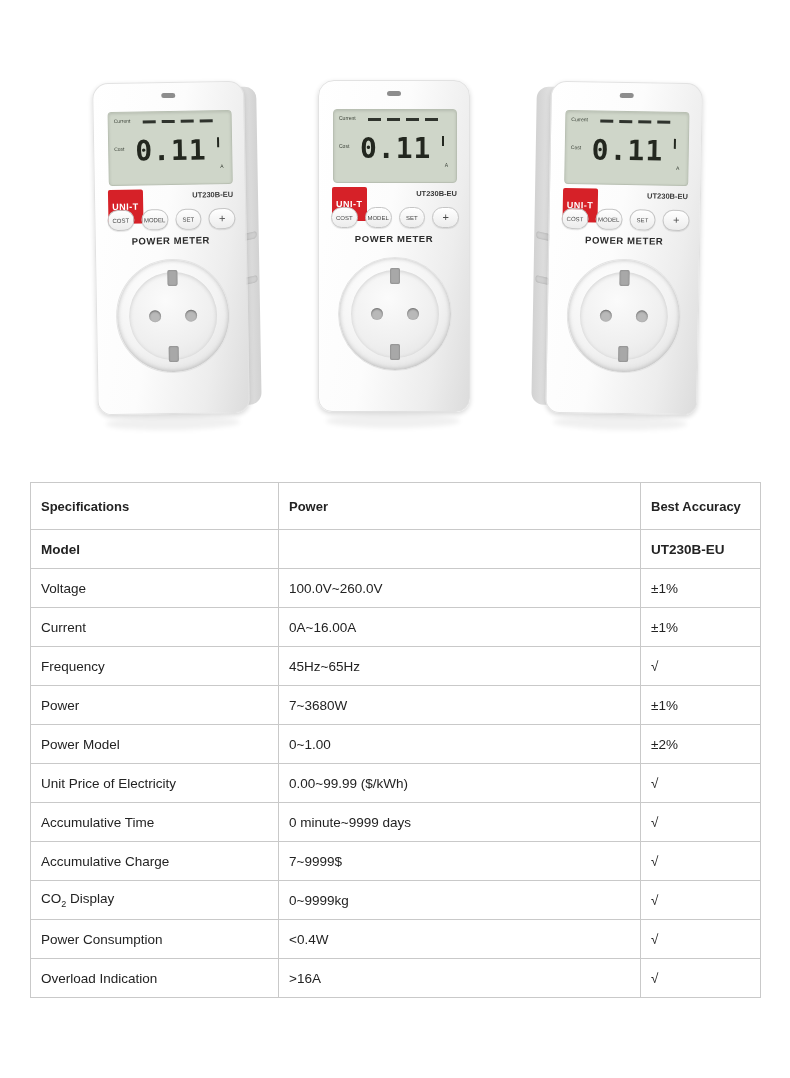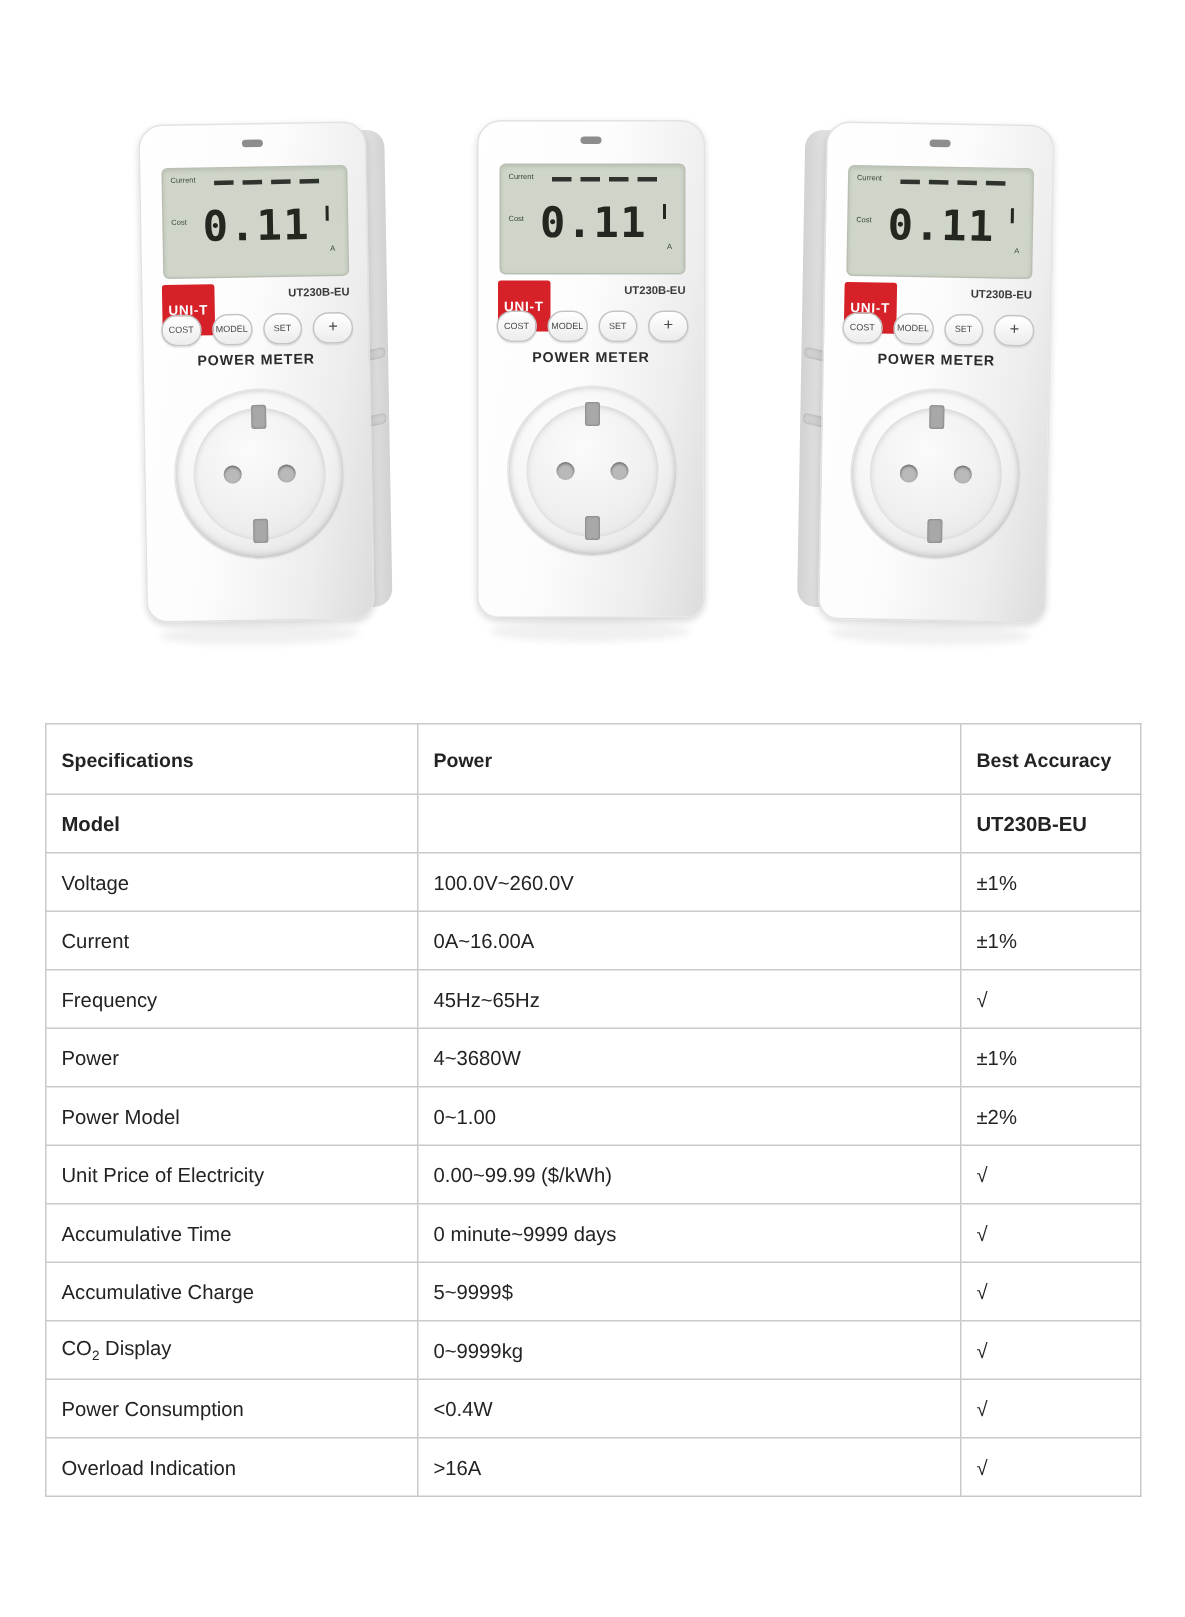--- a/index.html
+++ b/index.html
@@ -433,41 +433,41 @@
         <td>0A~16.00A</td>
         <td>±1%</td>
       </tr>
       <tr>
         <td>Frequency</td>
         <td>45Hz~65Hz</td>
         <td class="chk">√</td>
       </tr>
       <tr>
         <td>Power</td>
-        <td>4~3680W</td>
+        <td>7~3680W</td>
         <td>±1%</td>
       </tr>
       <tr>
         <td>Power Model</td>
         <td>0~1.00</td>
         <td>±2%</td>
       </tr>
       <tr>
         <td>Unit Price of Electricity</td>
         <td>0.00~99.99 ($/kWh)</td>
         <td class="chk">√</td>
       </tr>
       <tr>
         <td>Accumulative Time</td>
         <td>0 minute~9999 days</td>
         <td class="chk">√</td>
       </tr>
       <tr>
         <td>Accumulative Charge</td>
-        <td>5~9999$</td>
+        <td>7~9999$</td>
         <td class="chk">√</td>
       </tr>
       <tr>
         <td><span>CO</span><sub>2</sub><span> Display</span></td>
         <td>0~9999kg</td>
         <td class="chk">√</td>
       </tr>
       <tr>
         <td>Power Consumption</td>
         <td>&lt;0.4W</td>

